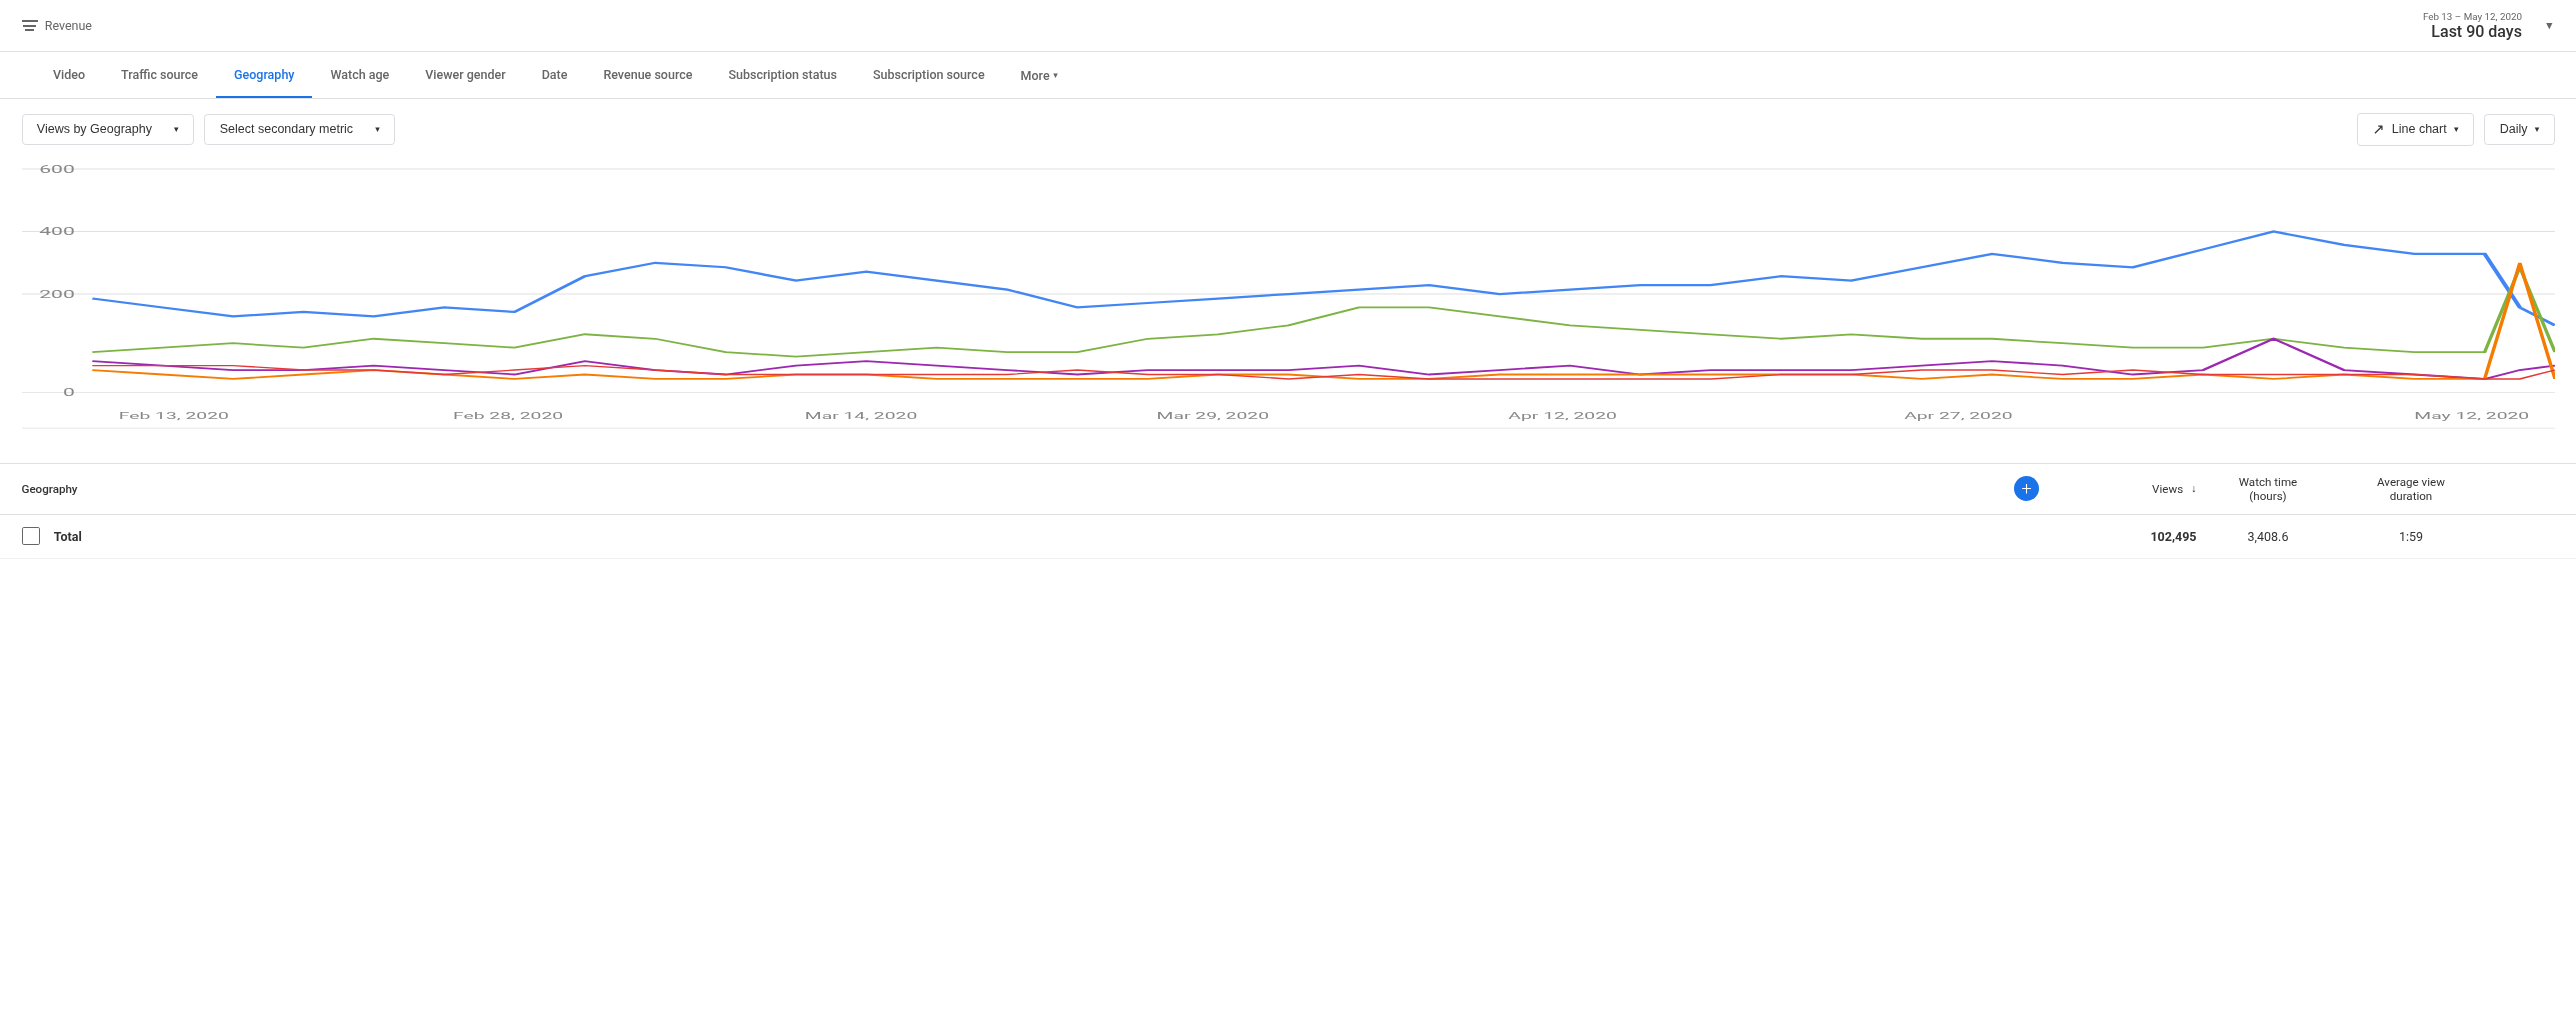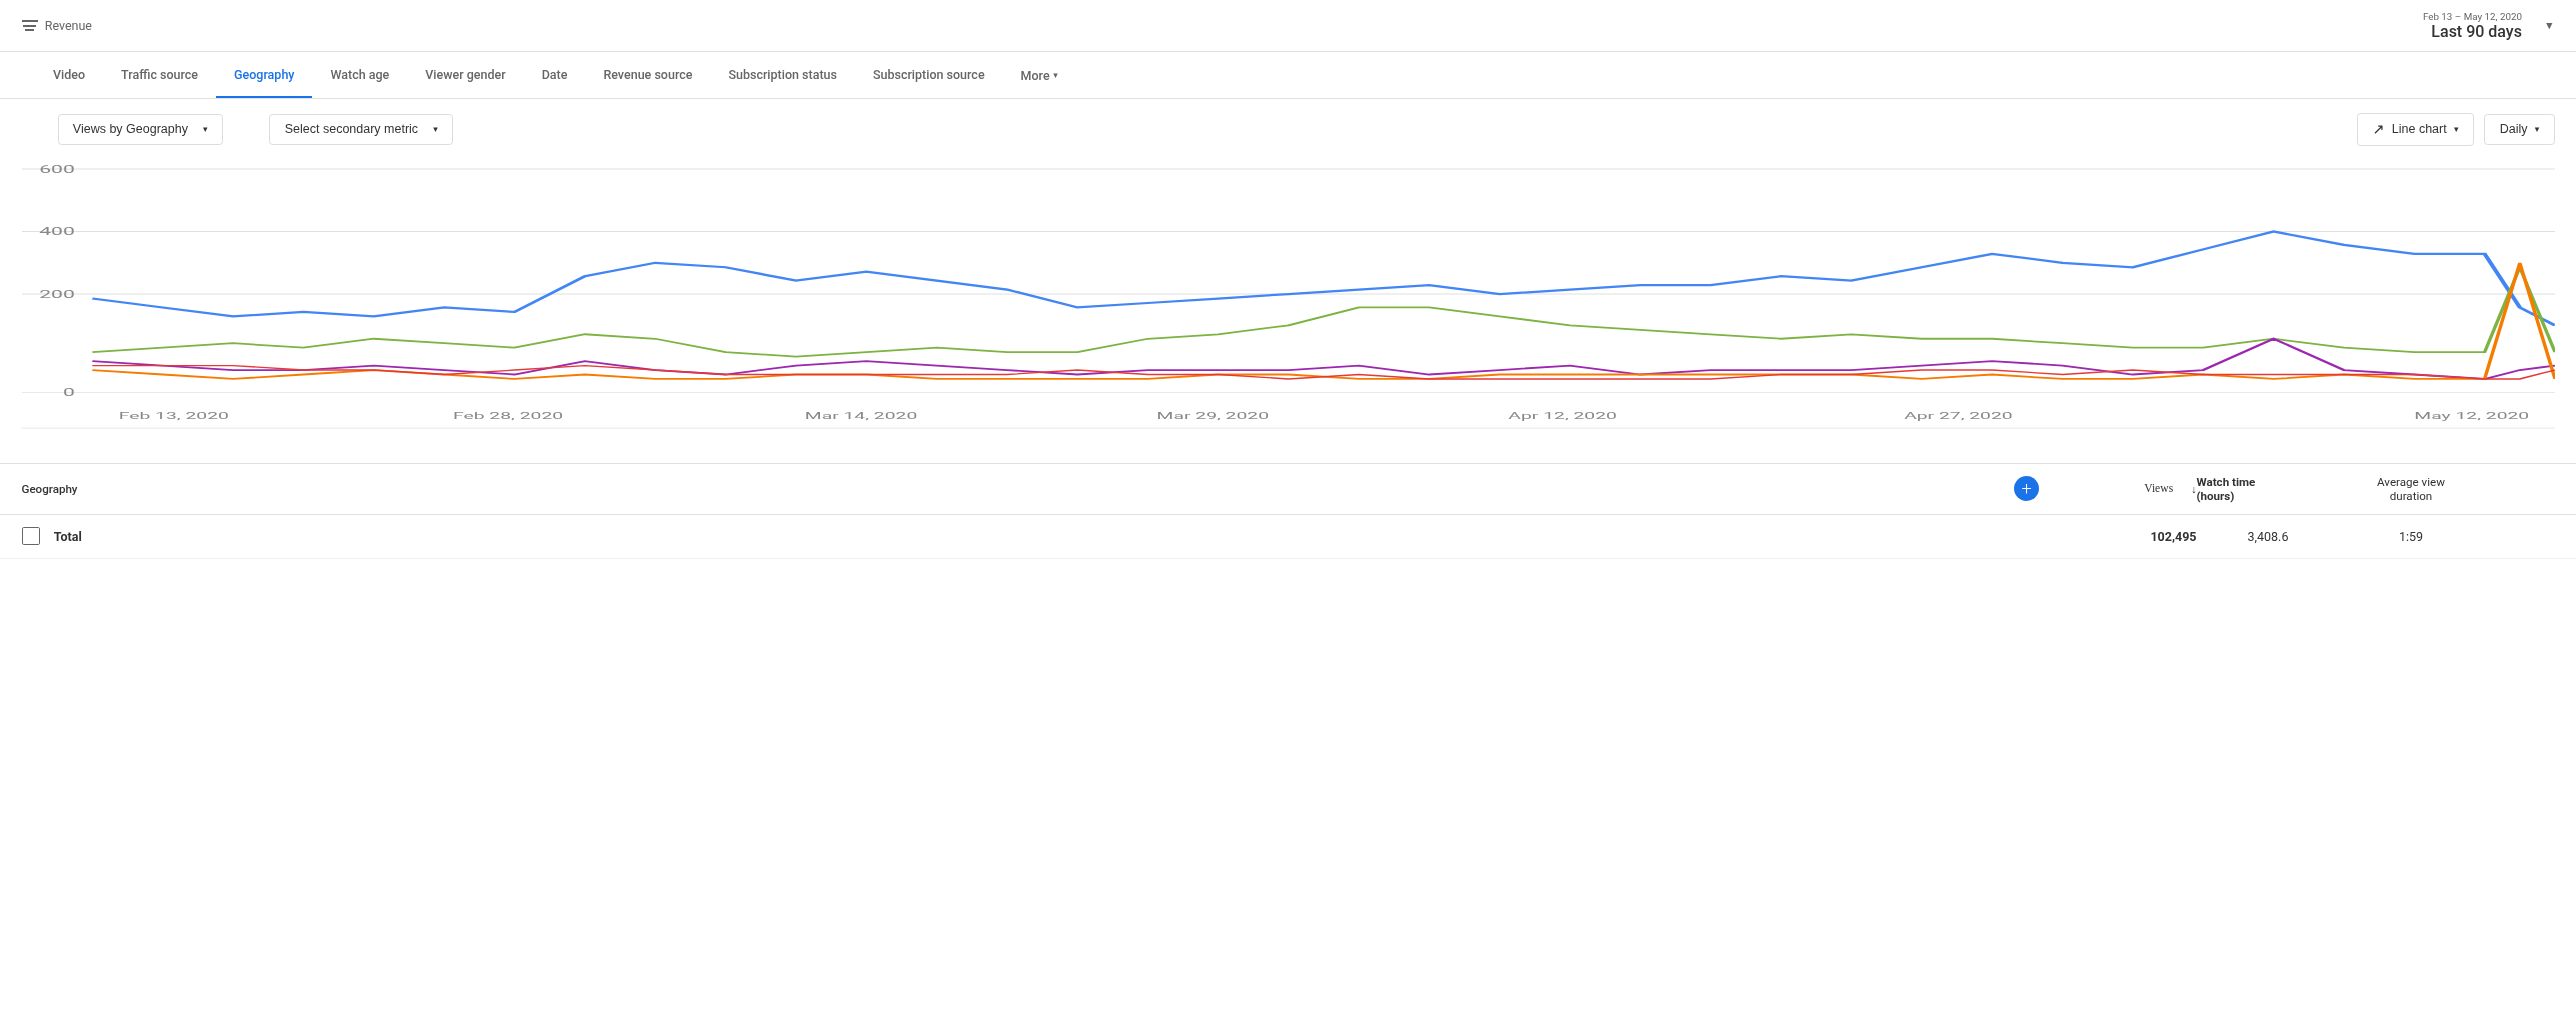--- a/index.html
+++ b/index.html
@@ -93,29 +93,28 @@
       background: #fff;
     }
     .chart-controls-left {
       display: flex;
       align-items: center;
       gap: 10.7px;
     }
     .dropdown-btn {
       display: flex;
       align-items: center;
-      gap: 15px;
+      gap: 22px;
       padding: 7.2px 14.3px;
       border: 0.9px solid #dadce0;
       border-radius: 3.6px;
       background: #fff;
       cursor: pointer;
       font-size: 12.5px;
       color: #333;
-      margin-left: 36px;
     }
     .chart-controls-right {
       display: flex;
       align-items: center;
       gap: 10.7px;
     }
     .chart-type-btn {
       display: flex;
       align-items: center;
       gap: 7.2px;
@@ -169,27 +168,25 @@
       cursor: pointer;
       font-size: 18px;
       font-weight: 300;
     }
     .table-header-views {
       width: 143px;
       text-align: right;
       display: flex;
       align-items: center;
       justify-content: flex-end;
-      gap: 18px;
-      font-family: Liberation Serif, serif;
+      gap: 8px;
     }
     .table-header-watch {
       width: 143px;
-      text-align: left;
-      font-weight: bold;
+      text-align: center;
     }
     .table-header-avg {
       width: 143px;
       text-align: center;
     }
     .table-header-extra {
       width: 72px;
     }
     .sort-arrow { font-size: 10.7px; }
 

